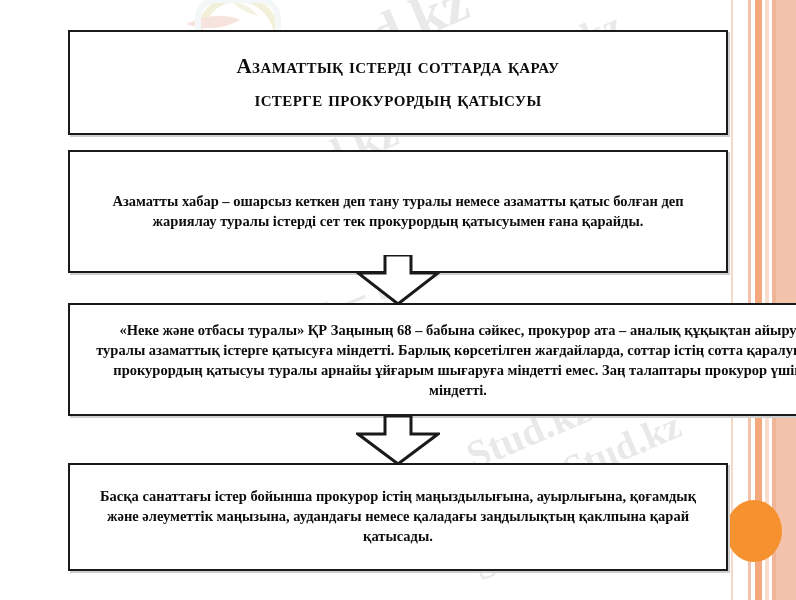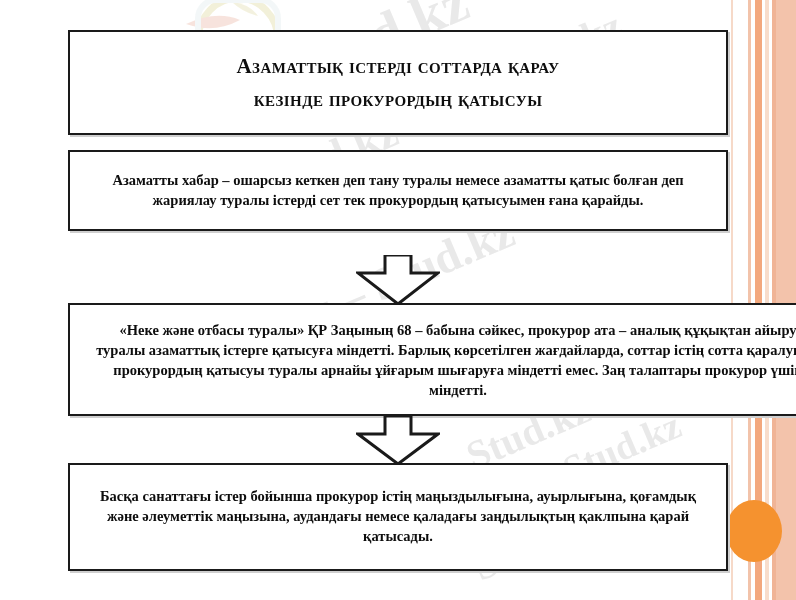--- a/index.html
+++ b/index.html
@@ -130,21 +130,21 @@
     width: 660px; height: 105px;
   }
   #box-title .txt {
     font-size: 21px;
     font-variant: small-caps;
     letter-spacing: 0.4px;
     line-height: 1.55;
   }
 
   
-  #box-step1 { left: 68px; top: 150px; width: 660px; height: 81px; }
+  #box-step1 { left: 68px; top: 150px; width: 660px; height: 123px; }
   #box-step1 .txt { font-size: 14.5px; line-height: 1.34; }
 
   #box-step2 { left: 68px; top: 303px; width: 780px; height: 113px; }
   #box-step2 .txt { font-size: 14.5px; line-height: 1.38; }
 
   #box-step3 { left: 68px; top: 463px; width: 660px; height: 108px; }
   #box-step3 .txt { font-size: 14.5px; line-height: 1.36; }
 
   
   .block-arrow {
@@ -184,21 +184,21 @@
   <div class="watermark wm-c">Stud.kz</div>
   <div class="watermark wm-d">Stud.kz – Stud.kz</div>
   <div class="watermark wm-e">Stud.kz</div>
   <div class="watermark wm-f">Stud.kz – Stud.kz</div>
   <div class="watermark wm-g">Stud.kz</div>
   <div class="watermark wm-h">Stud.kz</div>
 
   <div class="flow-box" id="box-title">
     <div class="txt">
       <div>Азаматтық істерді соттарда қарау</div>
-      <div>кезінде прокурордың қатысуы</div>
+      <div>істерге прокурордың қатысуы</div>
     </div>
   </div>
 
   <div class="flow-box" id="box-step1">
     <div class="txt">Азаматты хабар – ошарсыз кеткен деп тану туралы немесе азаматты қатыс болған деп жариялау туралы істерді сет тек прокурордың қатысуымен ғана қарайды.</div>
   </div>
 
   <div class="block-arrow" id="arrow-1">
     <svg viewBox="0 0 84 50" preserveAspectRatio="none">
       <polygon points="29,0 55,0 55,18 82,18 42,49 2,18 29,18" fill="#ffffff" stroke="#1a1a1a" stroke-width="3" stroke-linejoin="miter"></polygon>

